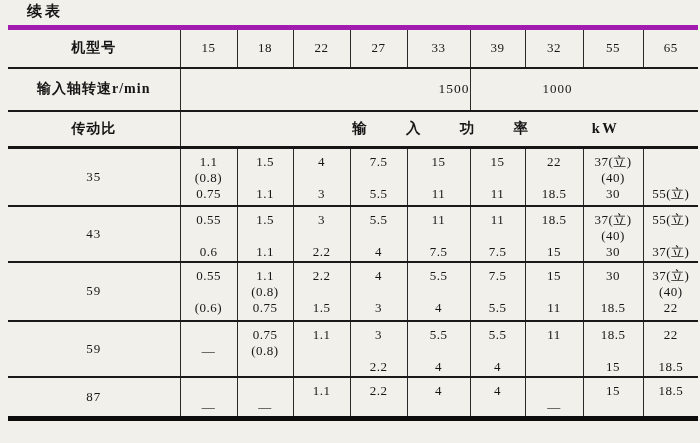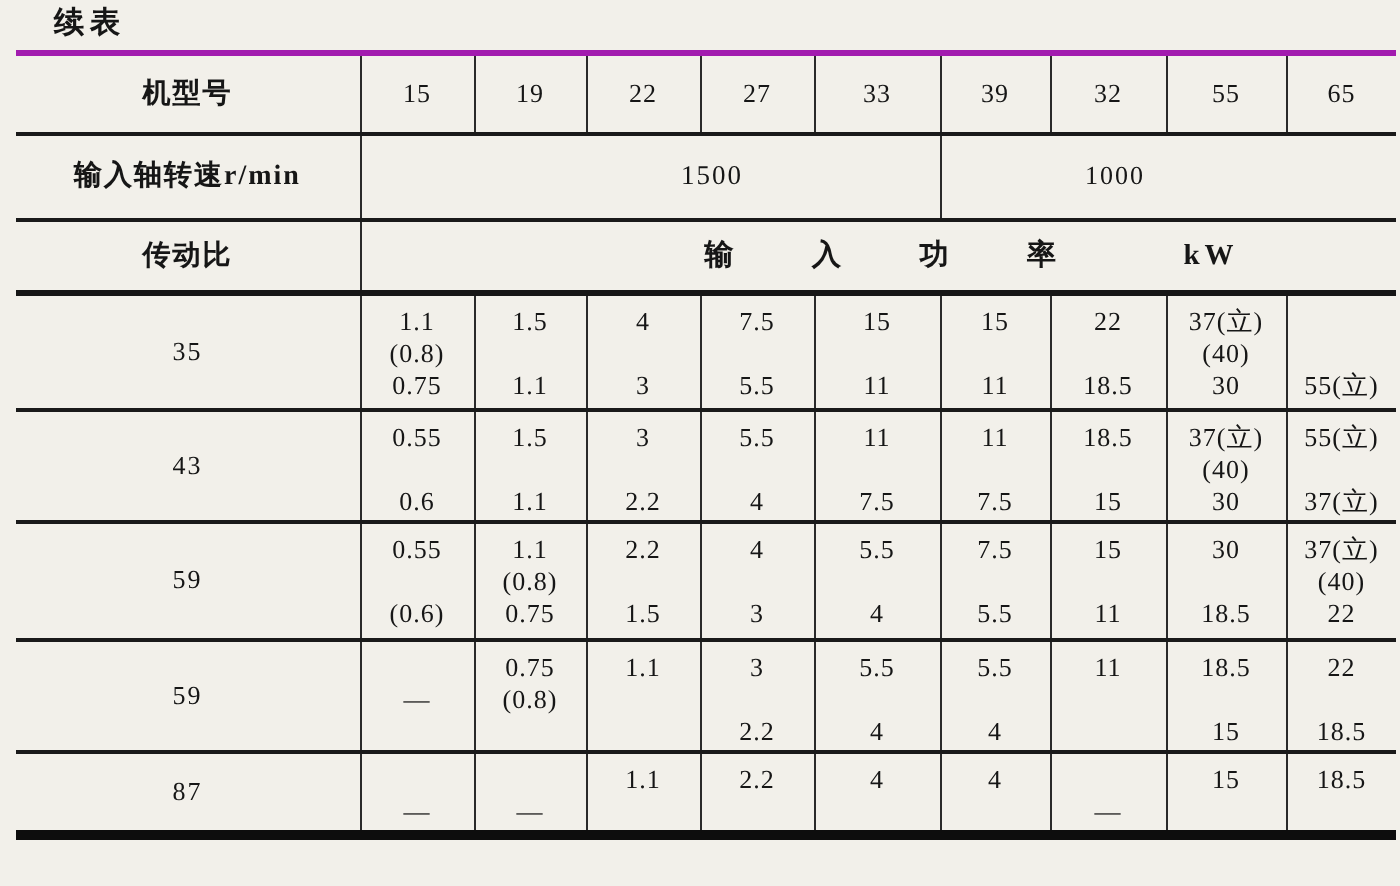--- a/index.html
+++ b/index.html
@@ -12,21 +12,21 @@
   }
   .page { position: relative; width: 700px; height: 404px; }
   .continued {
     position: absolute; left: 27px; top: 2px;
     font-weight: bold; font-size: 15px; letter-spacing: 3px;
   }
   table.tbl {
     position: absolute; left: 8px; top: 25px;
     width: 690px;
     border-collapse: collapse; table-layout: fixed;
-    border-top: 3px solid #a21caf;
+    border-top: 5px solid #a21caf;
     border-bottom: 5px solid #0d0d0d;
   }
   td {
     border-left: 1px solid #2a2a2a;
     padding: 0;
     text-align: center;
     vertical-align: middle;
     font-size: 13px;
     letter-spacing: 0.5px;
     overflow: hidden;
@@ -38,21 +38,21 @@
   tr.r-header { height: 40px; }
   tr.r-speed  { height: 43px; }
   tr.r-power  { height: 37px; }
   tr.r35 { height: 58px; }
   tr.r43 { height: 56px; }
   tr.r59 { height: 59px; }
   tr.r71 { height: 56px; }
   tr.r87 { height: 42px; }
   .lbl { font-weight: bold; font-size: 14px; letter-spacing: 1px; }
   .ratio { font-weight: normal; font-size: 13px; letter-spacing: 1px; }
-  .speed1 { text-align: center; padding-left: 62px; font-size: 13.5px; letter-spacing: 1px; }
+  .speed1 { text-align: right; padding-left: 62px; font-size: 13.5px; letter-spacing: 1px; }
   .speed2 { text-align: left; padding-left: 72px; font-size: 13px; letter-spacing: 1px; }
   .powerhdr {
     text-align: center; padding-left: 93px;
     white-space: pre;
     font-weight: bold; font-size: 14.5px;
     letter-spacing: 2.5px;
   }
   .cell {
     white-space: pre-line;
     vertical-align: top;
@@ -78,21 +78,21 @@
         <col style="width:55px">
       <col style="width:58px">
         <col style="width:60px">
         <col style="width:55px">
     </colgroup>
 
     <tbody>
         <tr class="r-header first">
       <td class="lbl">机型号</td>
       <td>15</td>
-      <td>19</td>
+      <td>18</td>
       <td>22</td>
       <td>27</td>
       <td>33</td>
       <td>39</td>
       <td>32</td>
       <td>55</td>
       <td>65</td>
     </tr>
 
     <tr class="r-speed">

